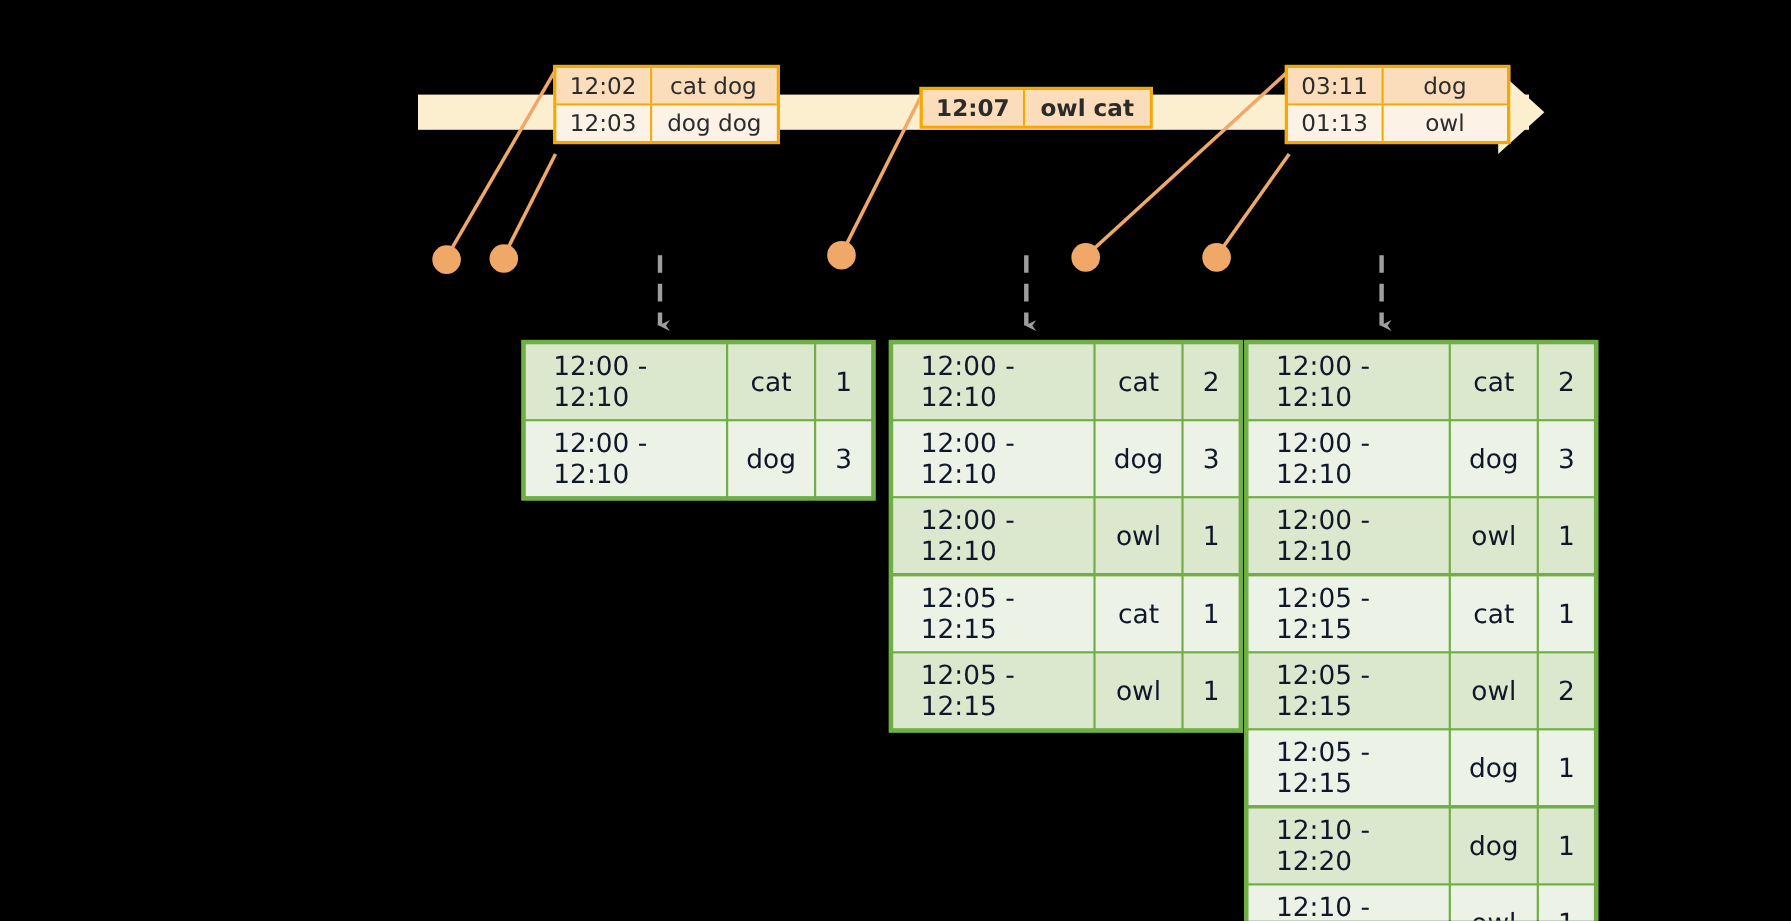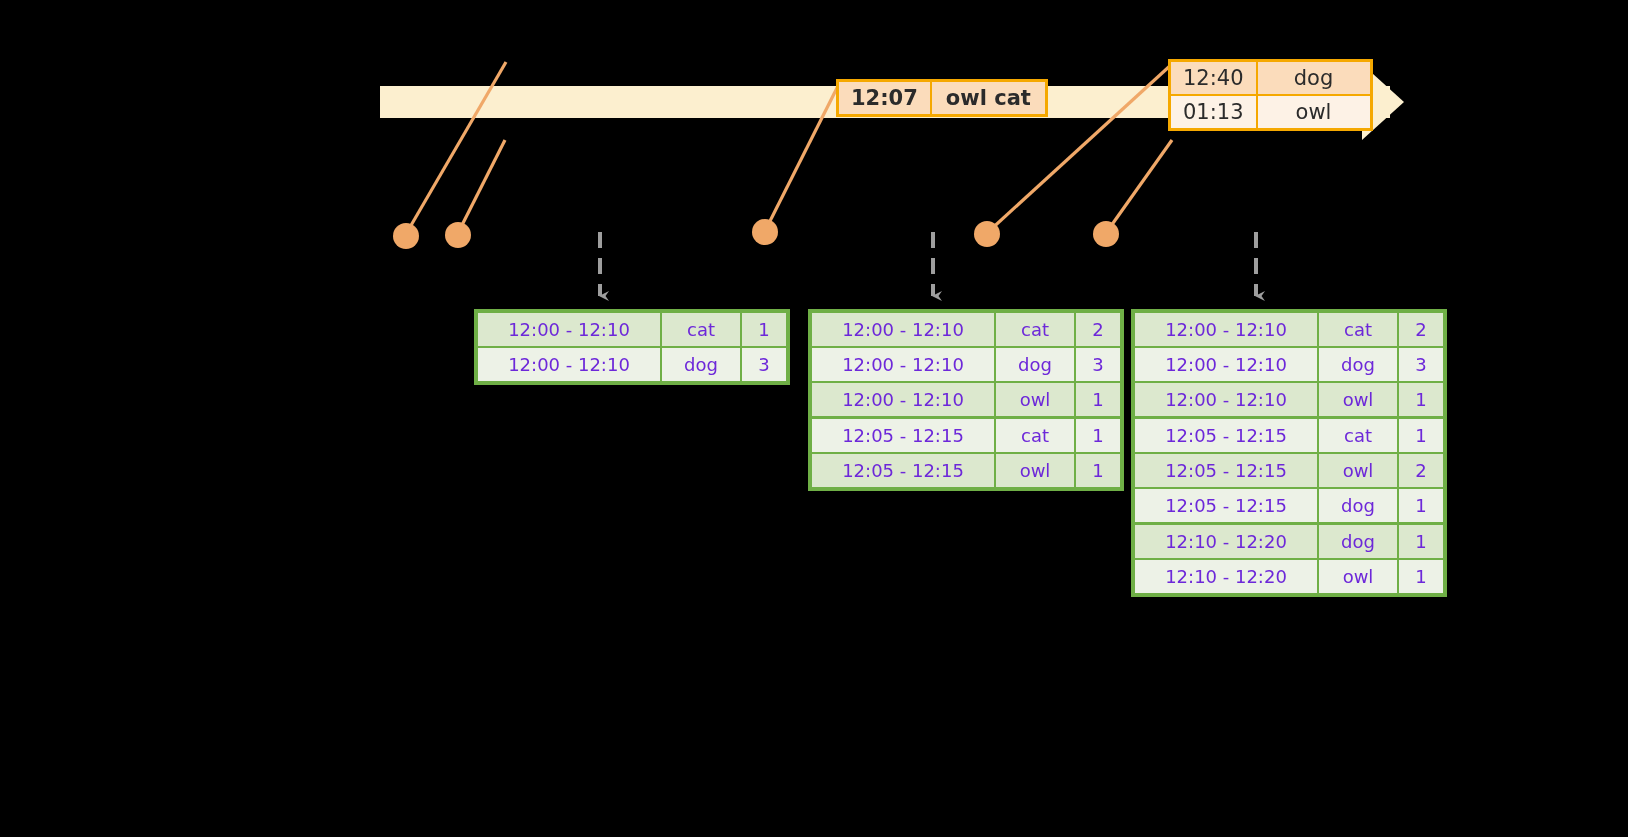--- a/index.html
+++ b/index.html
@@ -68,23 +68,23 @@
     display: flex;
     flex-direction: column;
     z-index: 6;
   }
   .res-row {
     display: flex;
     align-items: stretch;
   }
   .res-row + .res-row { margin-top: 2px; }
   .res-cell {
-    font-size: 18px;
-    color: #6d28d9;
-    padding: 6px 15px;
+    font-size: 24px;
+    color: #0f172a;
+    padding: 6px 25px;
     display: flex; align-items: center; justify-content: center;
     background: #DCE8CE;
   }
   .res-row.light .res-cell { background: #EDF2E7; }
   .res-cell + .res-cell { margin-left: 2px; }
   .c-window { width: 182px; }
   .c-word   { width: 78px; }
   .c-count  { width: 44px; }
   .gap-sep { height: 3px; background: #6FAF46; }
 </style>
@@ -121,31 +121,41 @@
       <circle cx="1106" cy="234" r="13"></circle>
     </g>
 
     <g stroke="#9E9E9E" stroke-width="4" stroke-dasharray="16 10" fill="none">
       <line x1="600" y1="232" x2="600" y2="296" marker-end="url(#dash-arrow)"></line>
       <line x1="933" y1="232" x2="933" y2="296" marker-end="url(#dash-arrow)"></line>
       <line x1="1256" y1="232" x2="1256" y2="296" marker-end="url(#dash-arrow)"></line>
     </g>
   </svg>
 
+  <div class="evt-group" style="left:503px; top:59px;">
+    <div class="evt-row">
+      <div class="evt-time">12:02</div>
+      <div class="evt-words">cat dog</div>
+    </div>
+    <div class="evt-row alt">
+      <div class="evt-time">12:03</div>
+      <div class="evt-words">dog dog</div>
+    </div>
+  </div>
 
   <div class="evt-group" style="left:836px; top:79px;font-weight:bold;">
     <div class="evt-row">
       <div class="evt-time">12:07</div>
       <div class="evt-words">owl cat</div>
     </div>
   </div>
 
   <div class="evt-group" style="left:1168px; top:59px;">
     <div class="evt-row">
-      <div class="evt-time">12:40</div>
+      <div class="evt-time">03:11</div>
       <div class="evt-words">dog</div>
     </div>
     <div class="evt-row alt">
       <div class="evt-time">01:13</div>
       <div class="evt-words">owl</div>
     </div>
   </div>
 
   <div class="res-table" style="left:474px; top:309px;">
     <div class="res-row">

